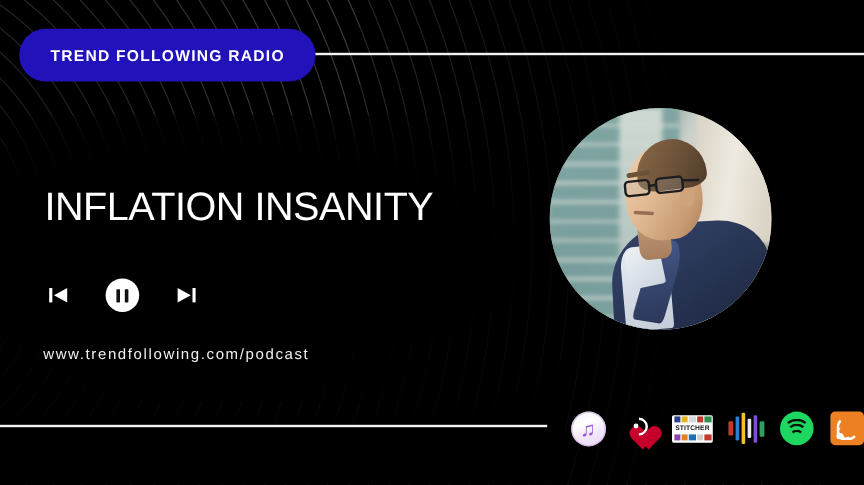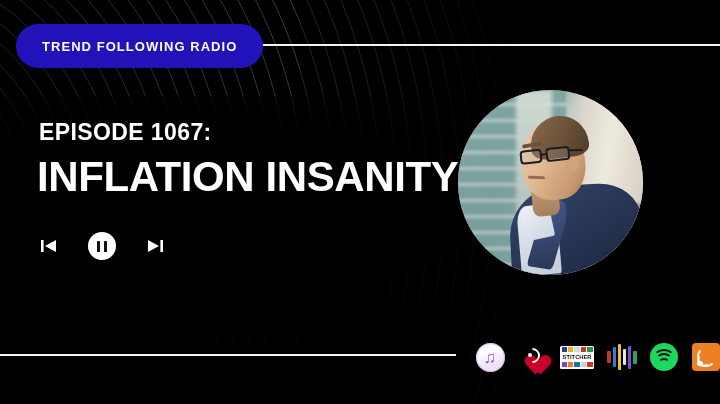--- a/index.html
+++ b/index.html
@@ -111,22 +111,22 @@
     font-weight: bold;
     letter-spacing: 0.4px;
     font-family: "Liberation Sans", sans-serif;
     z-index: 5;
   }
   .episode-title {
     position: absolute;
     left: 37px;
     top: 155px;
     color: #ffffff;
-    font-size: 42px;
-    font-weight: bold;
+    font-size: 33px;
+    font-weight: normal;
     letter-spacing: -0.4px;
     line-height: 1.05;
     font-family: "Liberation Sans", sans-serif;
     z-index: 5;
     white-space: nowrap;
   }
 
   
   .controls {
     position: absolute;
@@ -616,21 +616,20 @@
   <div class="groove-mask-mid"></div>
   <div class="groove-mask-bottomleft"></div>
 
   <div class="rule rule-top"></div>
   <div class="rule rule-bottom"></div>
 
   <div class="badge">
     <span class="badge-text">TREND FOLLOWING RADIO</span>
   </div>
 
-  <div class="episode-number">EPISODE 1067:</div>
   <div class="episode-title">INFLATION INSANITY</div>
 
   <div class="controls">
     <div class="ctl ctl-prev">
       <svg width="22" height="22" viewBox="0 0 22 22" aria-hidden="true">
         <rect x="3" y="5" width="2.6" height="12" fill="#ffffff"></rect>
         <polygon points="18,5 18,17 7,11" fill="#ffffff"></polygon>
       </svg>
     </div>
     <div class="ctl ctl-play">
@@ -640,20 +639,21 @@
       </div>
     </div>
     <div class="ctl ctl-next">
       <svg width="22" height="22" viewBox="0 0 22 22" aria-hidden="true">
         <polygon points="4,5 4,17 15,11" fill="#ffffff"></polygon>
         <rect x="16.4" y="5" width="2.6" height="12" fill="#ffffff"></rect>
       </svg>
     </div>
   </div>
 
+  <div class="podcast-url">www.trendfollowing.com/podcast</div>
 
   <div class="portrait">
     <div class="portrait-photo">
       <div class="bg-sky"></div>
       <div class="bg-tower"></div>
       <div class="bg-tower2"></div>
       <div class="bg-wall-right"></div>
       <div class="bg-dark-right"></div>
       <div class="suit"></div>
       <div class="shirt"></div>

